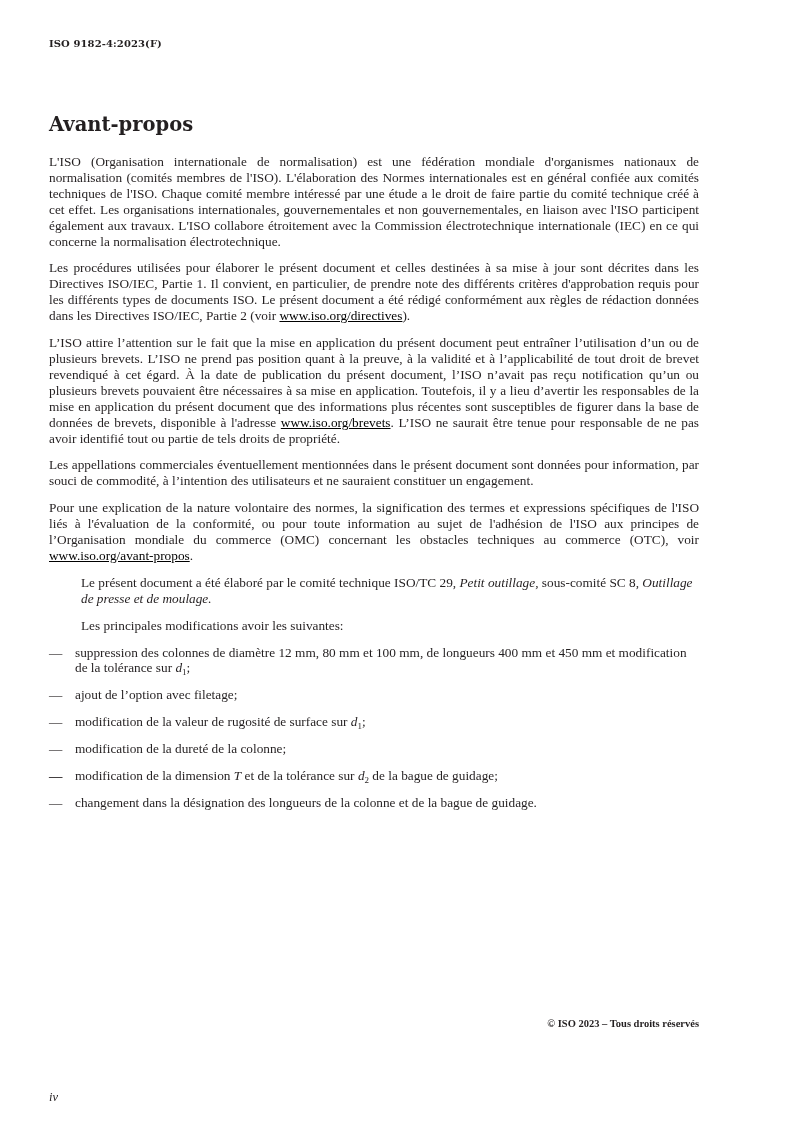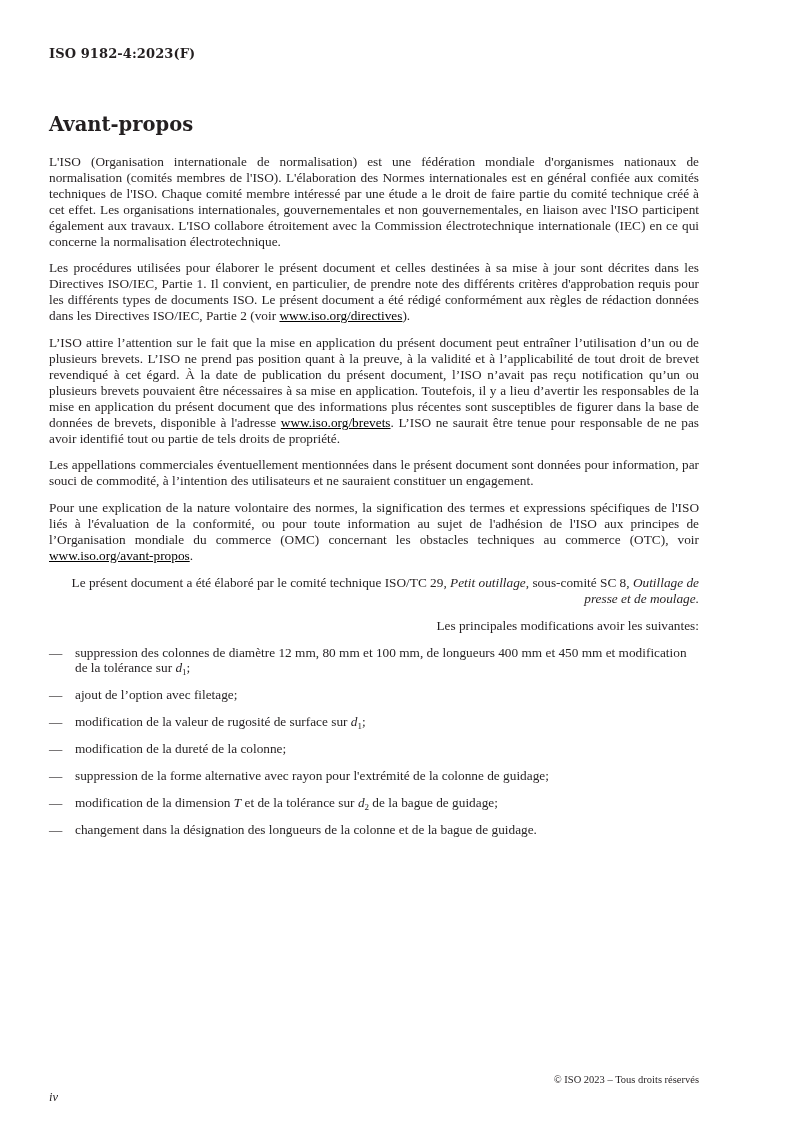--- a/index.html
+++ b/index.html
@@ -1,35 +1,35 @@
 <!DOCTYPE html>
 <html><head>
 <meta charset="utf-8">
 <style>
   html, body { margin: 0; padding: 0; background: #ffffff; }
   body { width: 793px; height: 1122px; position: relative; overflow: hidden;
          font-family: "DejaVu Serif", "Liberation Serif", serif; color: #231f20; }
-  .header { position: absolute; left: 49px; top: 46px; font-size: 13px; font-weight: bold;
+  .header { position: absolute; left: 49px; top: 38px; font-size: 10px; font-weight: bold;
             font-family: "DejaVu Serif", serif; letter-spacing: 0.1px; }
   .title { position: absolute; left: 49px; top: 113px; font-size: 19.5px; font-weight: bold;
            font-family: "DejaVu Serif", serif; margin: 0; }
   .content { position: absolute; left: 49px; top: 154px; width: 650px;
              font-family: "Liberation Serif", serif; font-size: 13.3px; line-height: 15.9px; }
   .content p { margin: 0 0 11px 0; text-align: justify; }
-  .content p.left { text-align: right; }
+  .content p.left { text-align: left; margin-left: 32px; }
   a.link { color: #000000; text-decoration: underline; }
   ul.mods { list-style: none; margin: 0 0 0 0; padding: 0; }
   ul.mods li { position: relative; padding-left: 26px; margin-bottom: 11px; text-align: left; }
   ul.mods li .dash { position: absolute; left: 0; top: 0; }
   i.var { font-style: italic; }
   sub { font-size: 9px; vertical-align: -3px; line-height: 0; }
   .footer-left { position: absolute; left: 49px; top: 1090px; font-size: 12.5px;
                  font-family: "Liberation Serif", serif; font-style: italic; }
-  .footer-right { position: absolute; right: 94px; top: 1074px; font-size: 10.5px;
-                  font-family: "Liberation Serif", serif; }
+  .footer-right { position: absolute; right: 94px; top: 1018px; font-size: 10.5px;
+                  font-family: "Liberation Serif", serif; font-weight: bold; }
 </style>
 </head>
 <body>
 
 <div class="header">ISO 9182-4:2023(F)</div>
 
 <h1 class="title">Avant-propos</h1>
 
 <div class="content">
   <p>L'ISO (Organisation internationale de normalisation) est une fédération mondiale d'organismes nationaux de normalisation (comités membres de l'ISO). L'élaboration des Normes internationales est en général confiée aux comités techniques de l'ISO. Chaque comité membre intéressé par une étude a le droit de faire partie du comité technique créé à cet effet. Les organisations internationales, gouvernementales et non gouvernementales, en liaison avec l'ISO participent également aux travaux. L'ISO collabore étroitement avec la Commission électrotechnique internationale (IEC) en ce qui concerne la normalisation électrotechnique.</p>
@@ -45,21 +45,21 @@
   <p class="left"><span>Le présent document a été élaboré par le comité technique ISO/TC 29, </span><i>Petit outillage</i><span>, sous-comité SC 8, </span><i>Outillage de presse et de moulage.</i></p>
 
 
   <p class="left">Les principales modifications avoir les suivantes:</p>
 
   <ul class="mods">
     <li><span class="dash">—</span><span>suppression des colonnes de diamètre 12 mm, 80 mm et 100 mm, de longueurs 400 mm et 450 mm et modification de la tolérance sur </span><i class="var">d</i><sub>1</sub><span>;</span></li>
     <li><span class="dash">—</span><span>ajout de l’option avec filetage;</span></li>
     <li><span class="dash">—</span><span>modification de la valeur de rugosité de surface sur </span><i class="var">d</i><sub>1</sub><span>;</span></li>
     <li><span class="dash">—</span><span>modification de la dureté de la colonne;</span></li>
-    <li><span class="dash">—</span><span>suppression de la forme alternative avec rayon pour l'extrémité de la colonne de guidage;</span></li>
+    <li><span class="dash">—</span></li>
     <li><span class="dash">—</span><span>modification de la dimension </span><i class="var">T</i><span> et de la tolérance sur </span><i class="var">d</i><sub>2</sub><span> de la bague de guidage;</span></li>
     <li><span class="dash">—</span><span>changement dans la désignation des longueurs de la colonne et de la bague de guidage.</span></li>
   </ul>
 
 </div>
 
 <div class="footer-left">iv</div>
 <div class="footer-right">© ISO 2023 – Tous droits réservés</div>
 
 </body></html>

